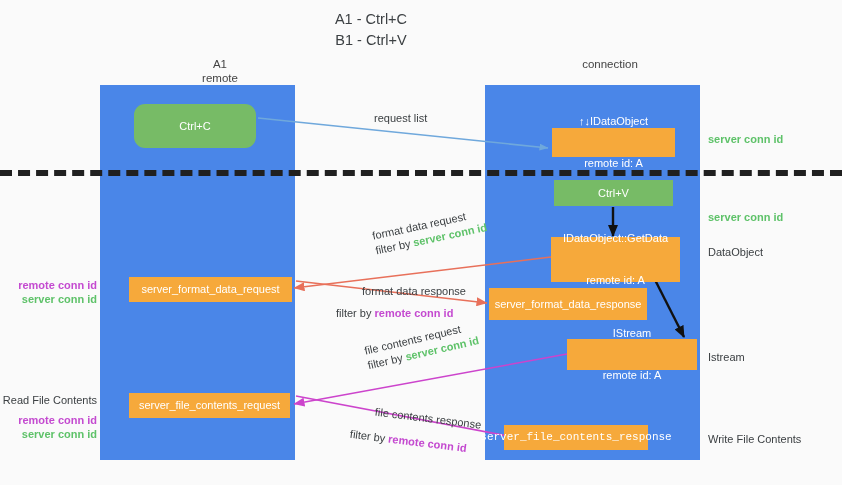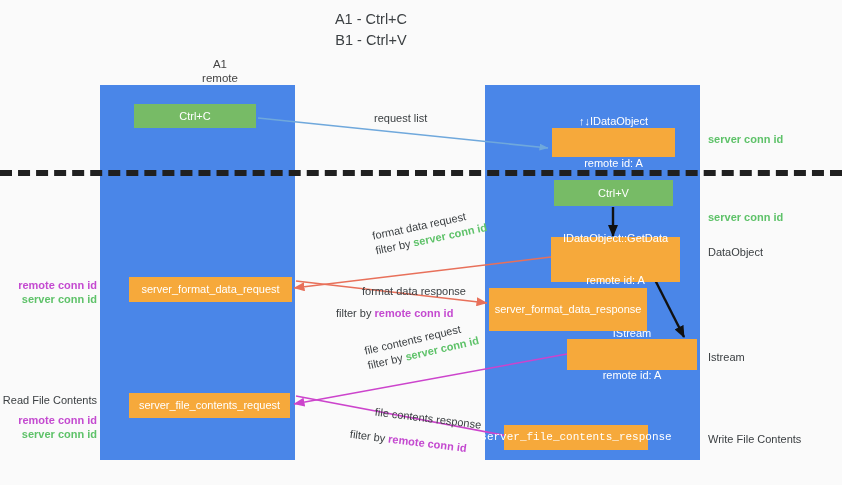--- a/index.html
+++ b/index.html
@@ -118,20 +118,21 @@
   <div class="title-block">
     <div>A1 - Ctrl+C</div>
     <div>B1 - Ctrl+V</div>
   </div>
 
   <div class="col-header" style="left:140px; top:58px; width:160px;">
     <div>A1</div>
     <div>remote</div>
   </div>
   <div class="col-header" style="left:530px; top:58px; width:160px;">
+    <div>connection</div>
   </div>
 
   <div class="lane" style="left:100px; top:85px; width:195px; height:375px;"></div>
   <div class="lane" style="left:485px; top:85px; width:215px; height:375px;"></div>
 
   <svg id="svg-layer" viewBox="0 0 842 485" xmlns="http://www.w3.org/2000/svg">
     <defs>
       <marker id="ah-blue" markerWidth="9" markerHeight="7" refX="8.5" refY="3.5" orient="auto" markerUnits="userSpaceOnUse">
         <polygon points="0 0, 9 3.5, 0 7" fill="#6fa8dc"></polygon>
       </marker>
@@ -154,21 +155,21 @@
 
     <path d="M551,257 L294,288" stroke="#e8705a" stroke-width="1.6" fill="none" marker-end="url(#ah-red)"></path>
 
     <path d="M296,281 L487,303" stroke="#e8705a" stroke-width="1.6" fill="none" marker-end="url(#ah-red)"></path>
 
     <path d="M567,354 L294,404" stroke="#cc44cc" stroke-width="1.6" fill="none" marker-end="url(#ah-mag)"></path>
 
     <path d="M296,396 L524,439" stroke="#cc44cc" stroke-width="1.6" fill="none" marker-end="url(#ah-mag)"></path>
   </svg>
 
-  <div class="node green" style="left:134px; top:104px; width:122px; height:24px;">
+  <div class="node green" style="left:134px; top:104px; width:122px; height:44px;border-radius:11px;">
     <span>Ctrl+C</span>
   </div>
 
   <div class="node orange" style="left:552px; top:128px; width:123px; height:29px;">
     <span>↑↓IDataObject</span>
     <span class="l2">remote id: A</span>
   </div>
 
   <div class="node green" style="left:554px; top:180px; width:119px; height:26px;justify-content:center;">
     <span>Ctrl+V</span>
@@ -181,21 +182,21 @@
 
   <div class="node orange" style="left:567px; top:339px; width:130px; height:31px;">
     <span>IStream</span>
     <span class="l2">remote id: A</span>
   </div>
 
   <div class="node orange" style="left:129px; top:277px; width:163px; height:25px;">
     <span>server_format_data_request</span>
   </div>
 
-  <div class="node orange" style="left:489px; top:288px; width:158px; height:43px;">
+  <div class="node orange" style="left:489px; top:288px; width:158px; height:32px;">
     <span>server_format_data_response</span>
   </div>
 
   <div class="node orange" style="left:129px; top:393px; width:161px; height:25px;">
     <span>server_file_contents_request</span>
   </div>
 
   <div class="node orange" style="left:504px; top:425px; width:144px; height:25px;font-family:Liberation Mono, monospace;">
     <span>server_file_contents_response</span>
   </div>

